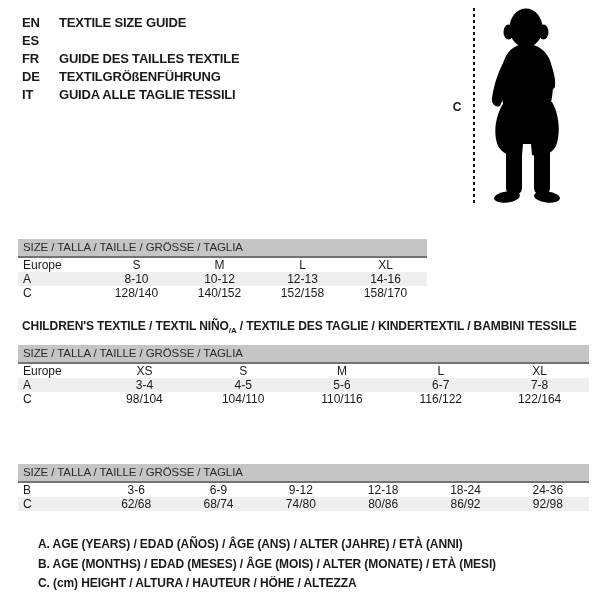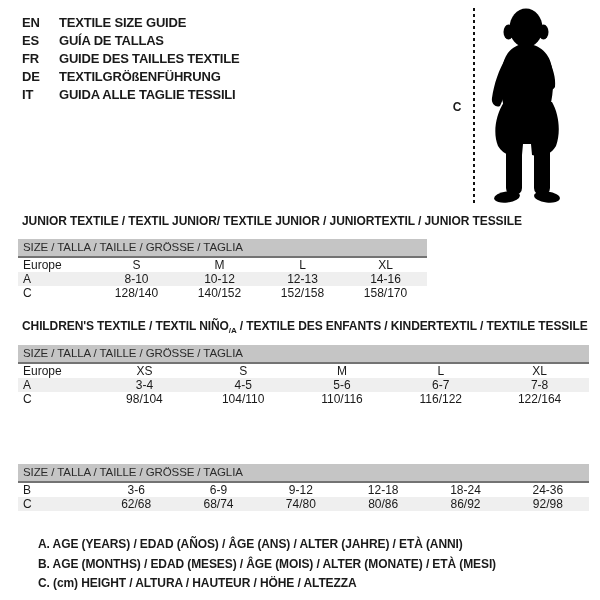--- a/index.html
+++ b/index.html
@@ -41,21 +41,20 @@
 
 <div class="page">
 
   <div class="lang">
     <div class="lang-line">
       <span class="lang-code">EN</span>
       <span>TEXTILE SIZE GUIDE</span>
     </div>
     <div class="lang-line">
       <span class="lang-code">ES</span>
-      <span>GUÍA DE TALLAS</span>
     </div>
     <div class="lang-line">
       <span class="lang-code">FR</span>
       <span>GUIDE DES TAILLES TEXTILE</span>
     </div>
     <div class="lang-line">
       <span class="lang-code">DE</span>
       <span>TEXTILGRÖßENFÜHRUNG</span>
     </div>
     <div class="lang-line">
@@ -73,21 +72,20 @@
     <path d="M47,37 C61,37 71,47 73,61 C75,76 74,88 71,100 L25,100 C21,86 20,70 24,57 C27,45 35,37 47,37 Z"></path>
     <path d="M27,51 C20,62 15,77 13,91 C12,97 17,101 21,99 C26,89 29,72 32,58 Z"></path>
     <path d="M69,51 C74,61 77,71 76,80 C73,85 66,84 65,79 C65,69 66,58 65,52 Z"></path>
     <path d="M25,95 C16,109 14,127 19,139 C24,148 35,151 43,148 L44,137 L52,137 L53,148 C61,151 72,148 77,139 C82,125 80,107 73,95 Z"></path>
     <rect x="27" y="136" width="16" height="52" rx="7"></rect>
     <rect x="55" y="136" width="16" height="52" rx="7"></rect>
     <ellipse cx="28" cy="190" rx="13" ry="5.5" transform="rotate(-7 28 190)"></ellipse>
     <ellipse cx="68" cy="190" rx="13" ry="5.5" transform="rotate(7 68 190)"></ellipse>
   </svg>
 
-  <div class="section-title" id="s1-title">JUNIOR TEXTILE / TEXTIL JUNIOR/ TEXTILE JUNIOR / JUNIORTEXTIL / JUNIOR TESSILE</div>
   <div class="tbl" id="t1">
     <div class="size-bar">SIZE / TALLA / TAILLE / GRÖSSE / TAGLIA</div>
     <table>
       <tbody>
           <tr>
         <td class="rl">Europe</td>
         <td>S</td>
         <td>M</td>
         <td>L</td>
         <td>XL</td>
@@ -103,21 +101,21 @@
         <td class="rl">C</td>
         <td>128/140</td>
         <td>140/152</td>
         <td>152/158</td>
         <td>158/170</td>
       </tr>
     </tbody>
       </table>
   </div>
 
-  <div class="section-title" id="s2-title"><span>CHILDREN'S TEXTILE / TEXTIL NIÑO</span><span class="sub">/A</span><span> / TEXTILE DES ENFANTS / KINDERTEXTIL / TEXTILE TESSILE</span></div>
+  <div class="section-title" id="s2-title"><span>CHILDREN'S TEXTILE / TEXTIL NIÑO</span><span class="sub">/A</span><span> / TEXTILE DES TAGLIE / KINDERTEXTIL / BAMBINI TESSILE</span></div>
   <div class="tbl" id="t2">
     <div class="size-bar">SIZE / TALLA / TAILLE / GRÖSSE / TAGLIA</div>
     <table>
       <tbody>
           <tr>
         <td class="rl">Europe</td>
         <td>XS</td>
         <td>S</td>
         <td>M</td>
         <td>L</td>

